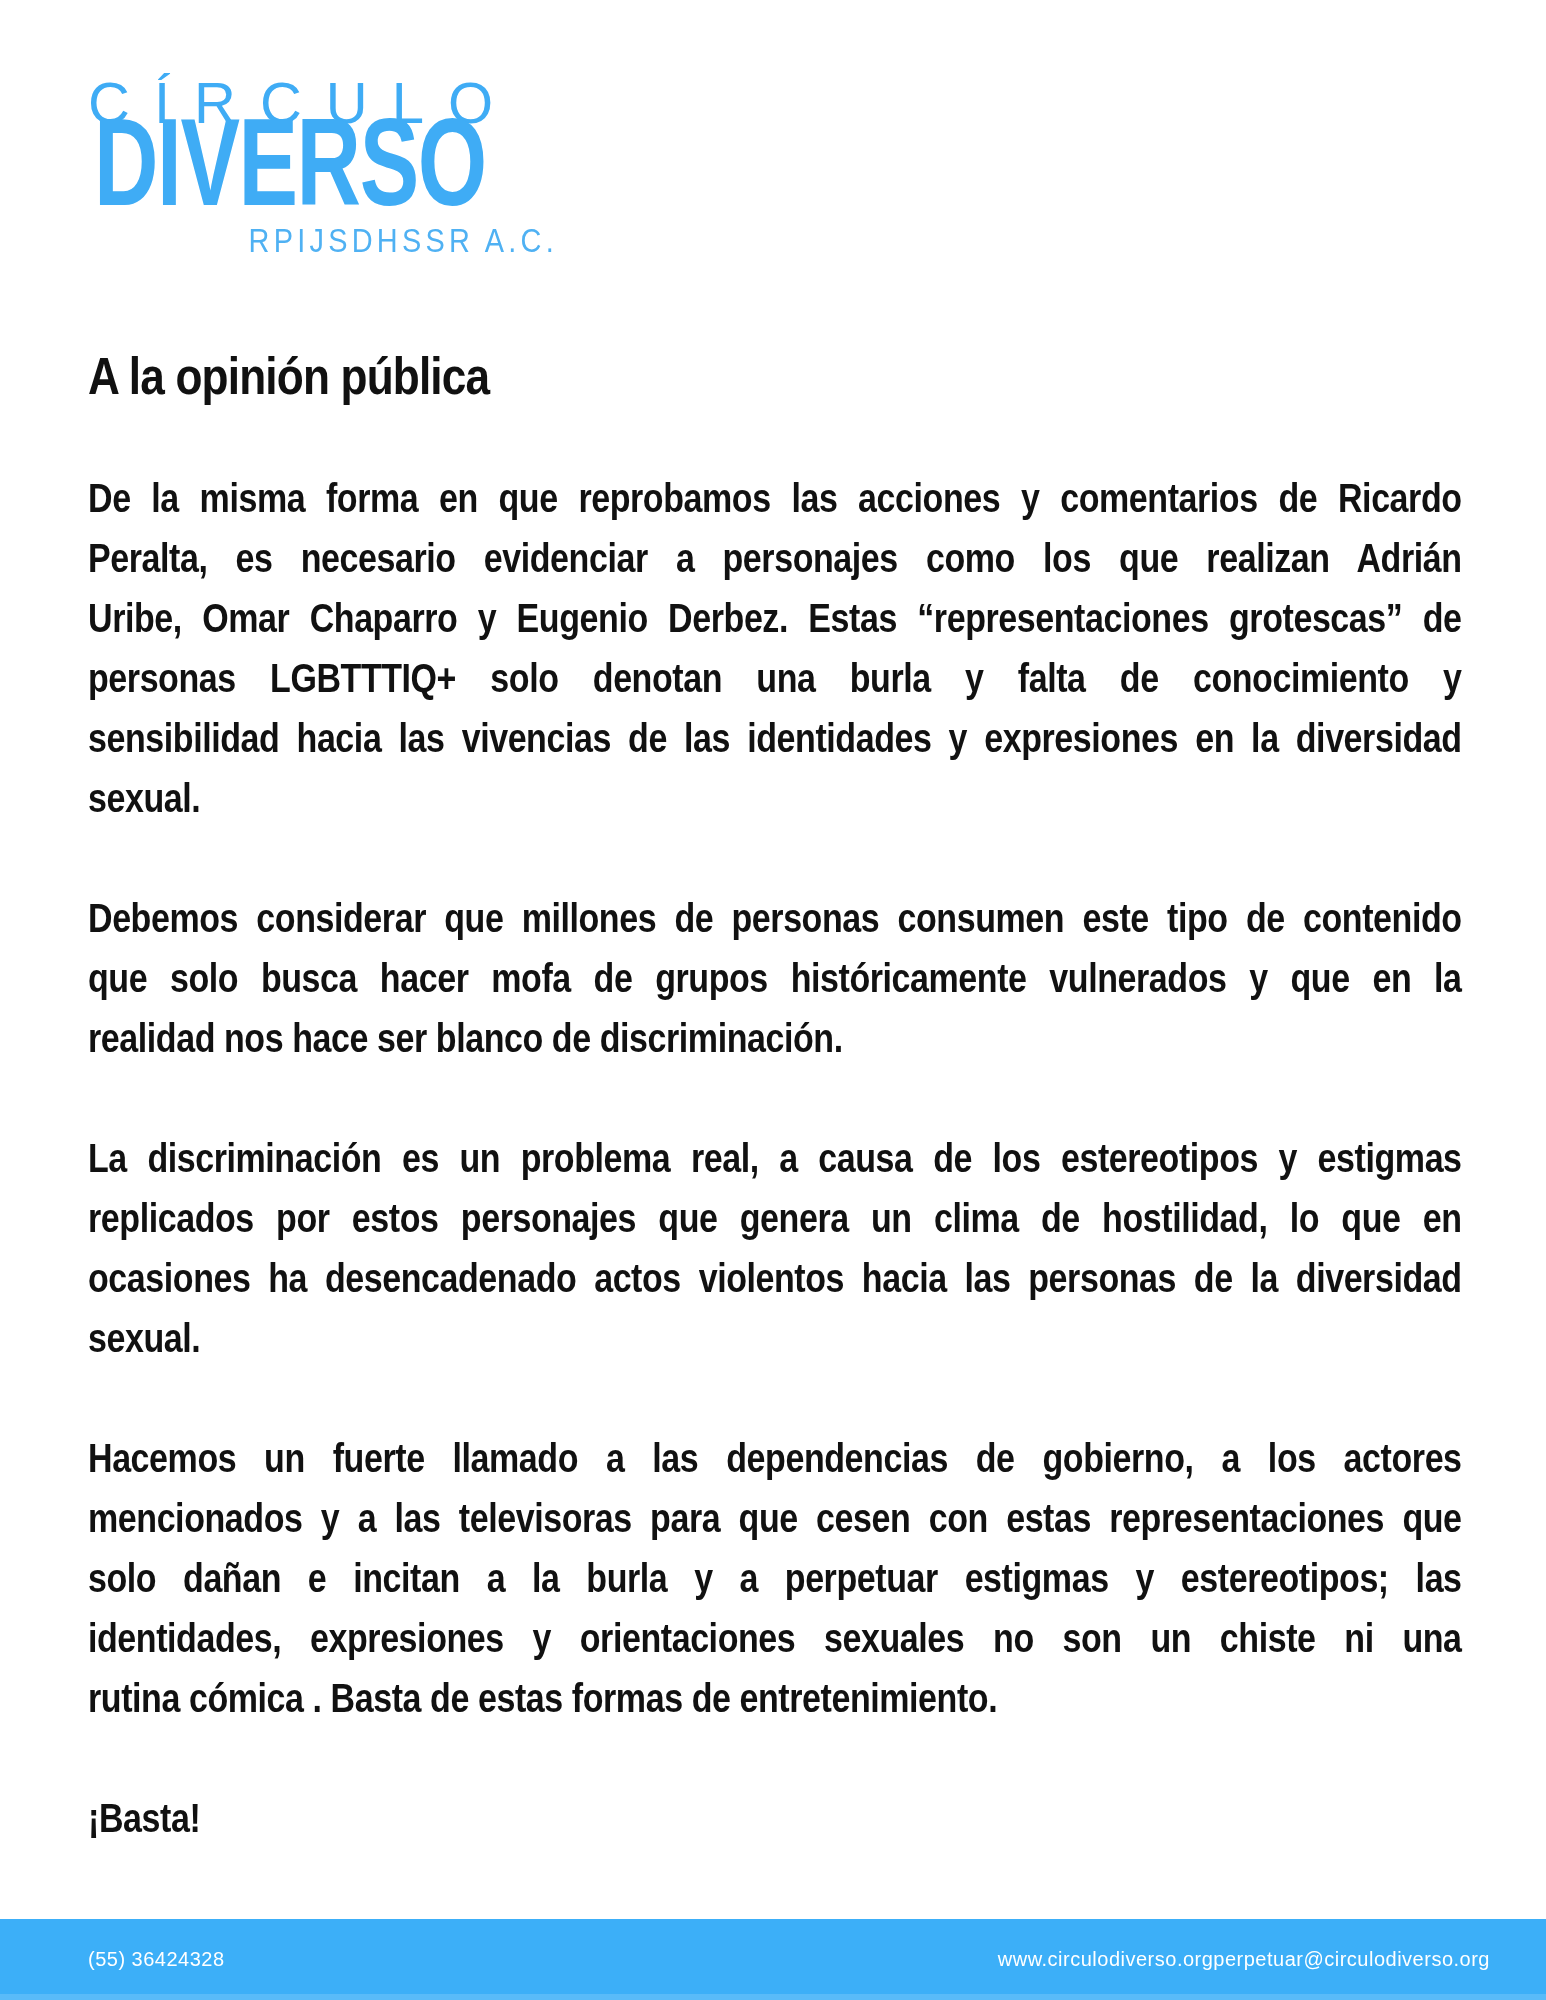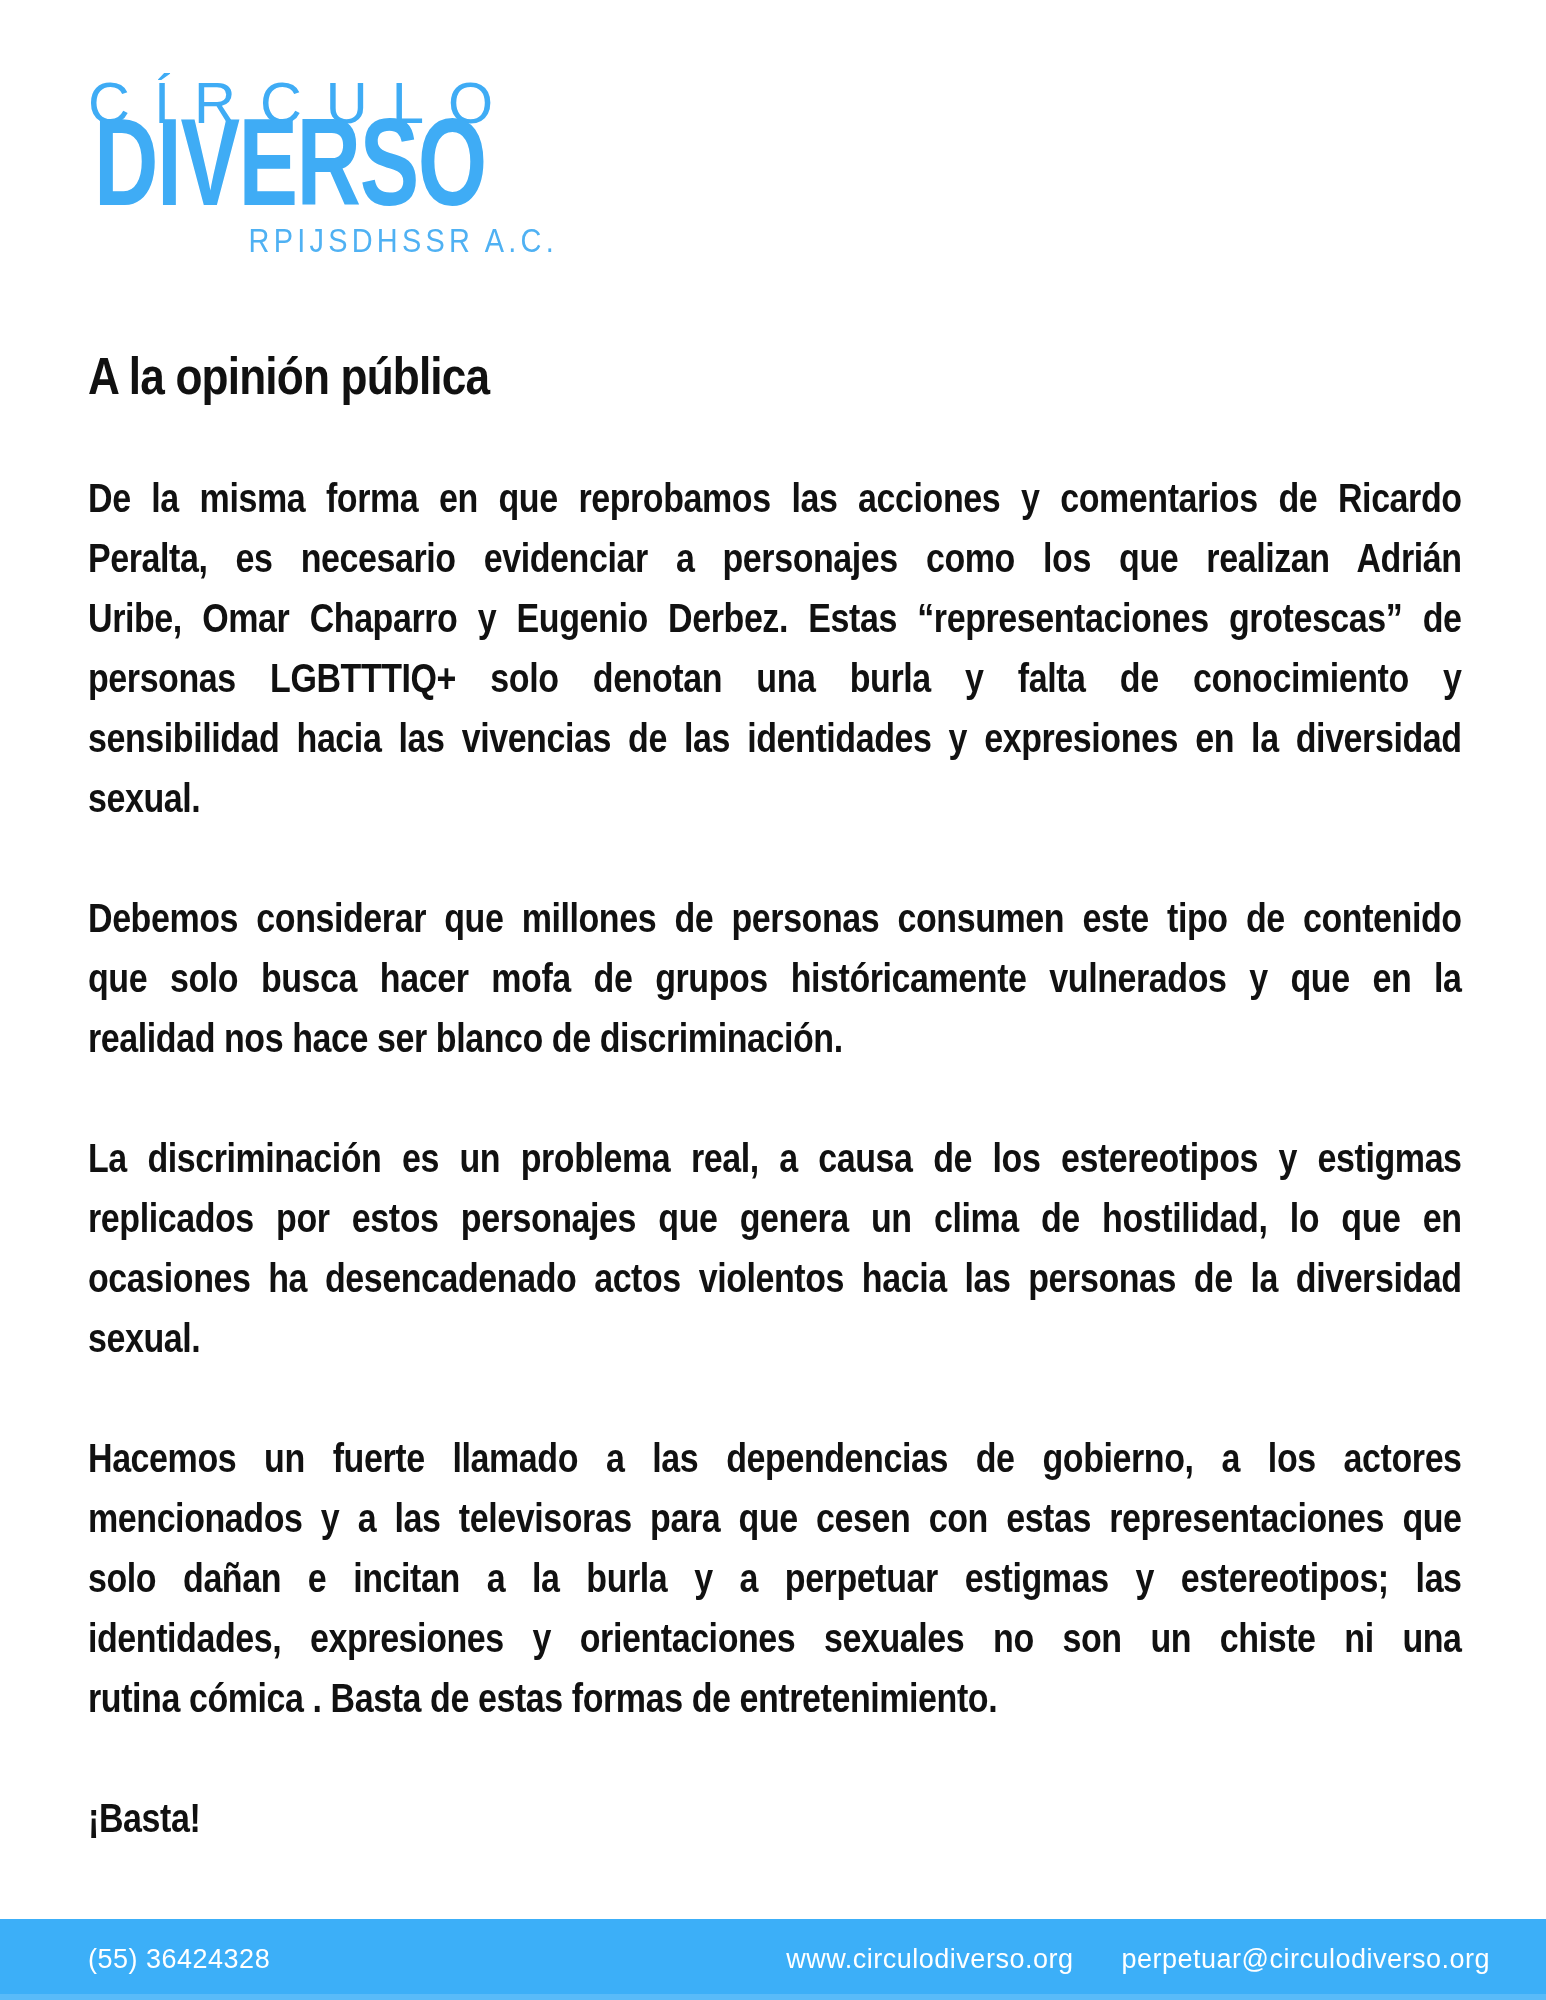--- a/index.html
+++ b/index.html
@@ -104,27 +104,26 @@
     left: 0;
     bottom: 0;
     width: 1546px;
     height: 81px;
     background: var(--footer-bg);
     display: flex;
     align-items: center;
     justify-content: space-between;
     padding: 0 56px 0 88px;
     color: var(--footer-text);
-    font-size: 27px;
+    font-size: 20px;
     font-weight: 400;
     letter-spacing: 0.5px;
   }
   .footer-right {
     display: flex;
-    gap: 48px;
   }
   .footer-item { white-space: nowrap; }
   .footer-sheen {
     position: absolute;
     left: 0;
     bottom: 0;
     width: 100%;
     height: 6px;
     background: rgba(255, 255, 255, 0.15);
     pointer-events: none;

